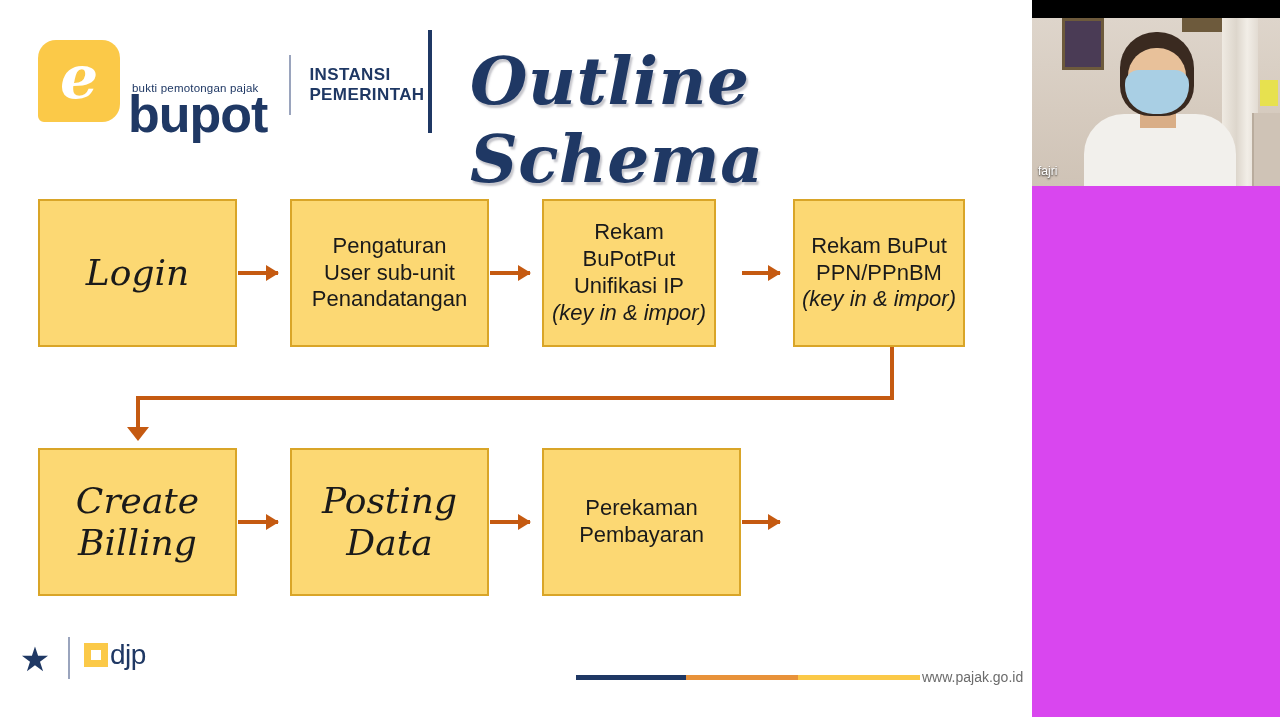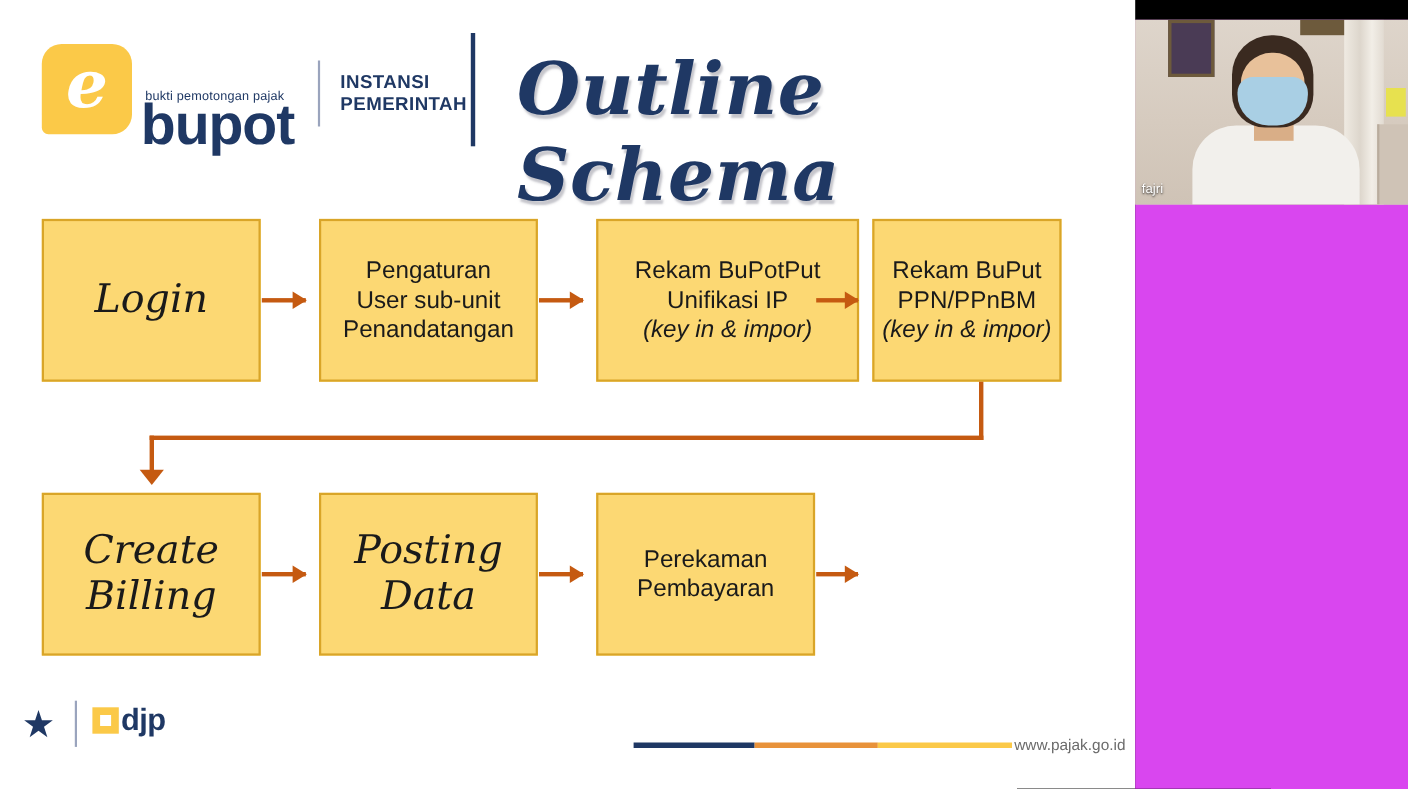--- a/index.html
+++ b/index.html
@@ -146,21 +146,21 @@
     font-family: "DejaVu Serif", serif;
     font-style: italic;
     font-size: 36px;
     line-height: 1.18;
   }
   .node .it { font-style: italic; }
 
   
   #node-login      { left: 38px;  top: 24px;  width: 199px; height: 148px; }
   #node-pengaturan { left: 290px; top: 24px;  width: 199px; height: 148px; }
-  #node-bupotput   { left: 542px; top: 24px;  width: 239px; height: 148px; }
+  #node-bupotput   { left: 542px; top: 24px;  width: 174px; height: 148px; }
   #node-buput      { left: 793px; top: 24px;  width: 172px; height: 148px; }
   
   #node-billing    { left: 38px;  top: 273px; width: 199px; height: 148px; }
   #node-posting    { left: 290px; top: 273px; width: 199px; height: 148px; }
   #node-perekaman  { left: 542px; top: 273px; width: 199px; height: 148px; }
   #node-spt        { left: 793px; top: 273px; width: 199px; height: 148px; }
 
   
   .arrow-h {
     position: absolute;
@@ -264,21 +264,21 @@
   }
   .djp-mark i {
     display: block;
     width: 10px;
     height: 10px;
     background: #ffffff;
   }
   .djp-text {
     font-size: 28px;
     color: #1F3864;
-    font-weight: bold;
+    font-weight: normal;
     margin-left: 2px;
     letter-spacing: -0.5px;
   }
   .bar {
     position: absolute;
     top: 50px;
     height: 5px;
   }
   #bar-blue   { left: 576px; width: 110px; background: #1F3864; }
   #bar-orange { left: 686px; width: 112px; background: #E8923A; }

